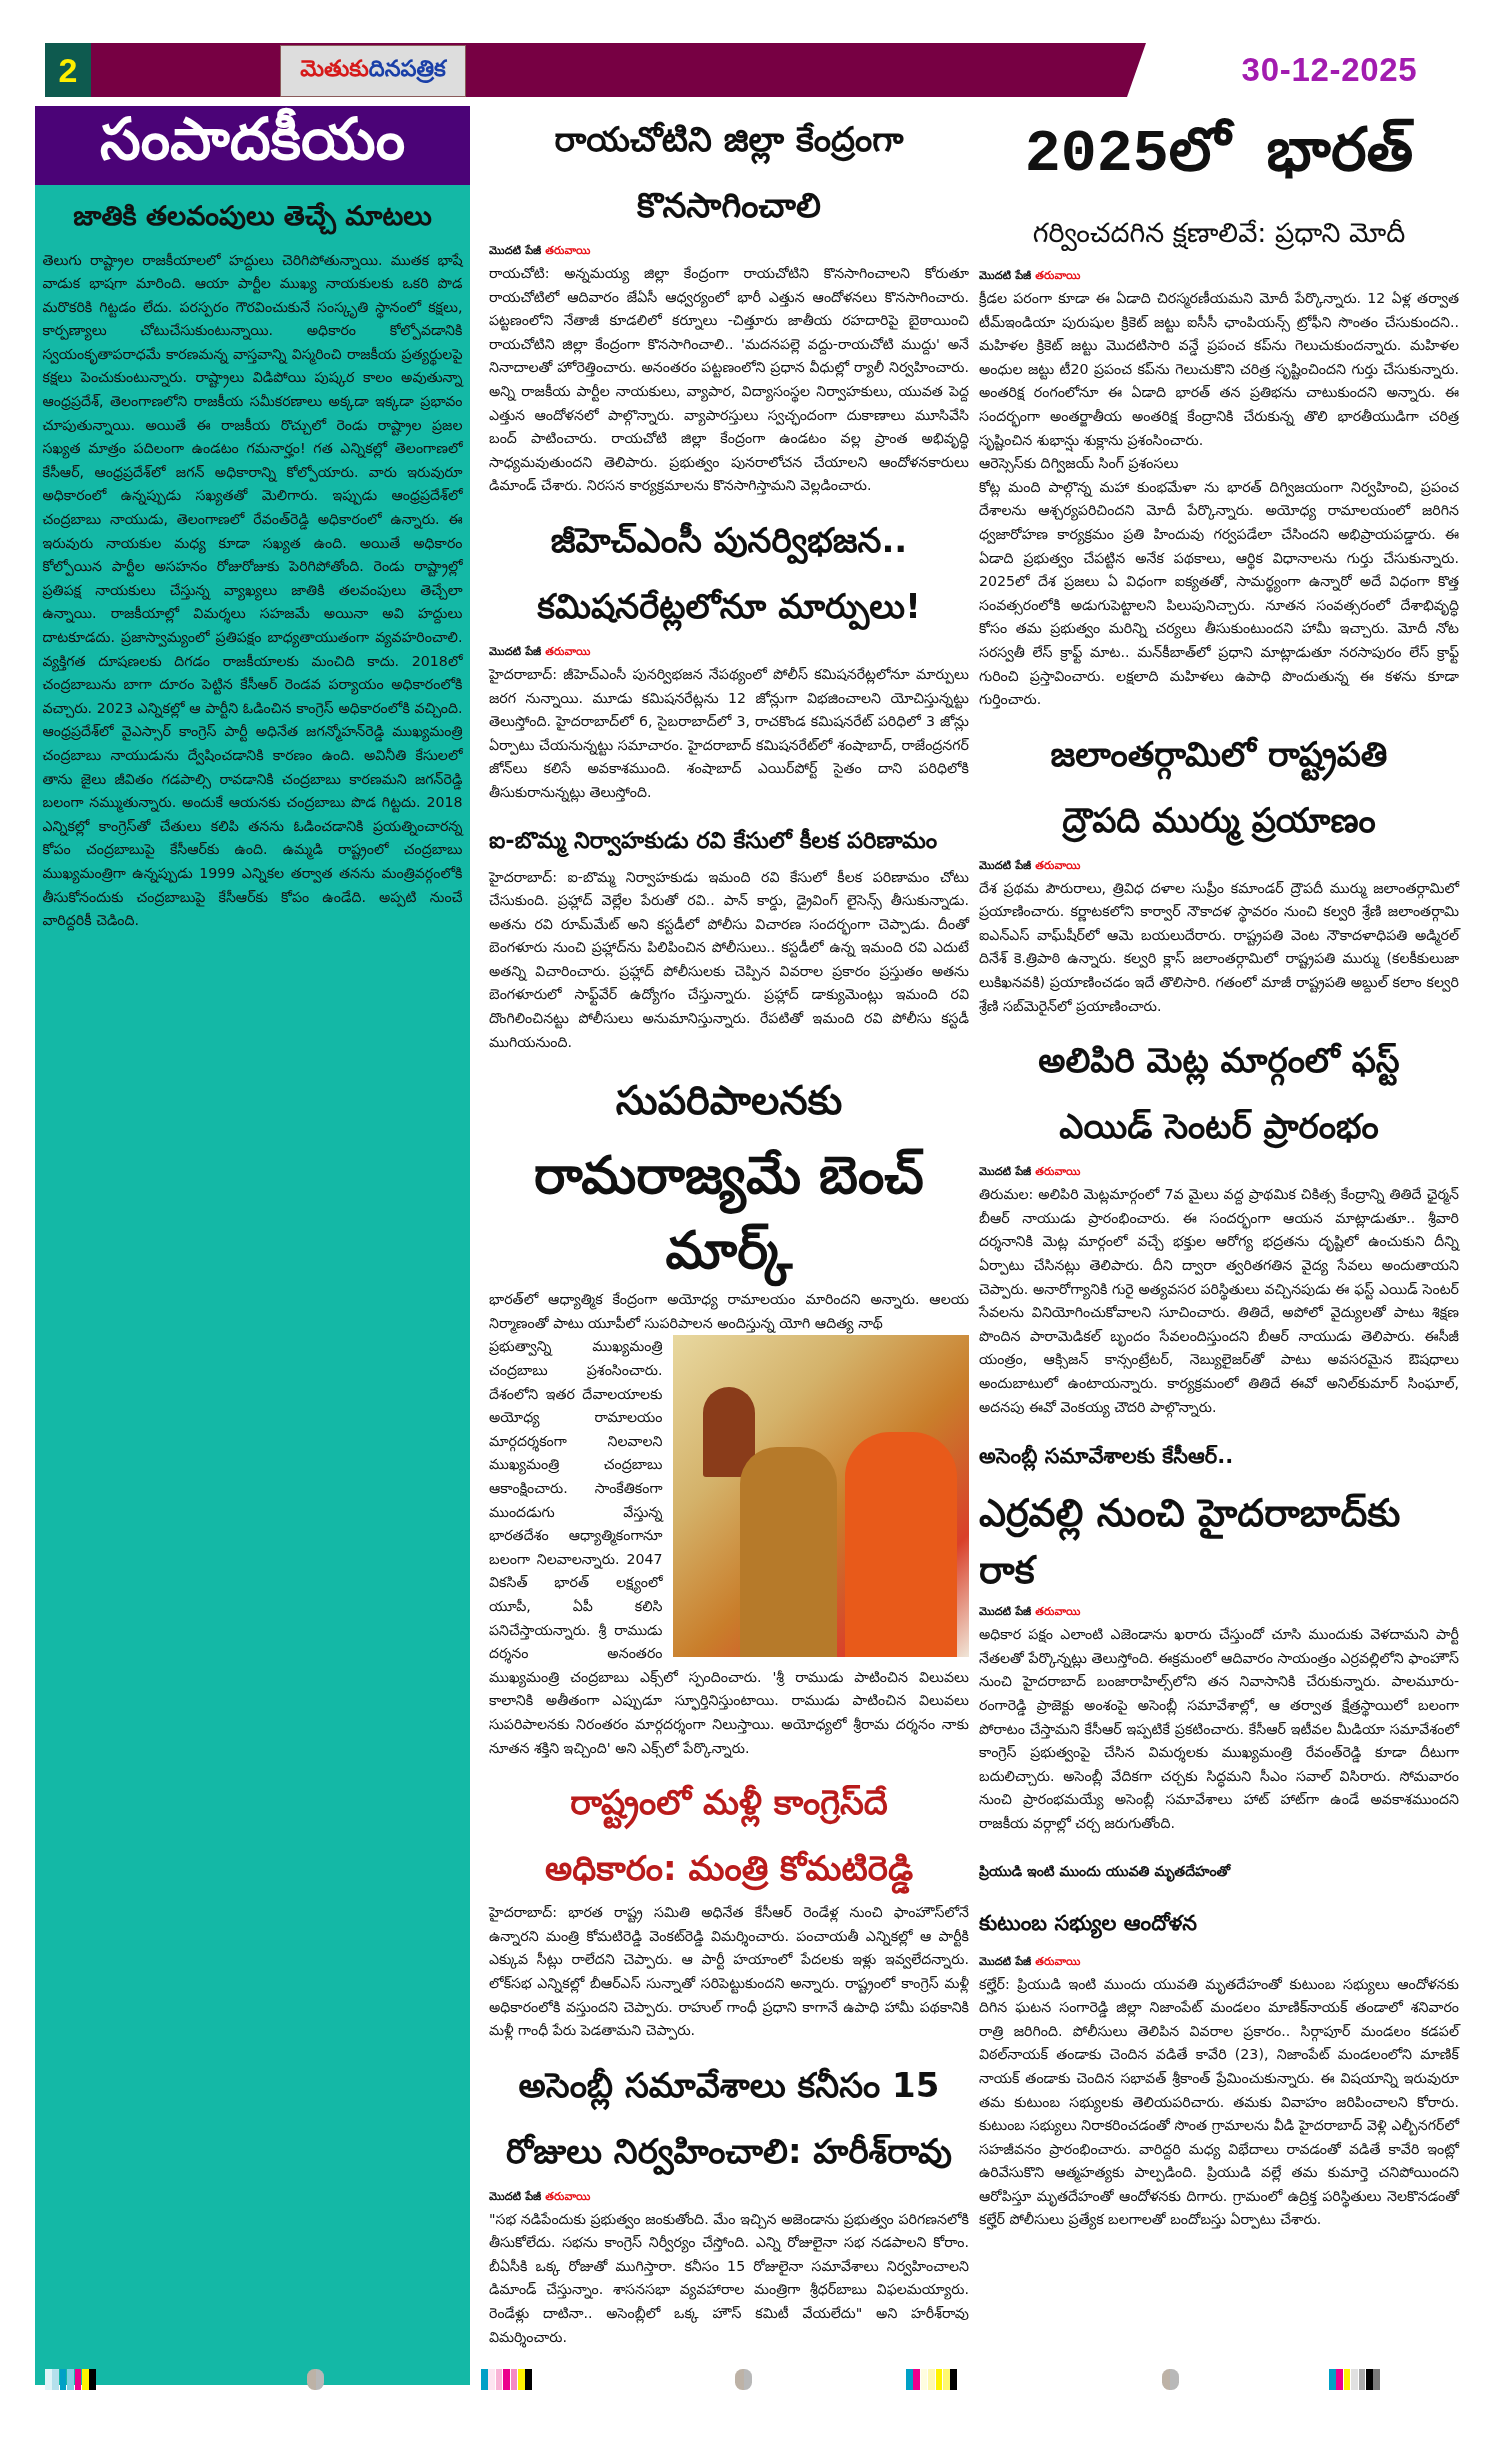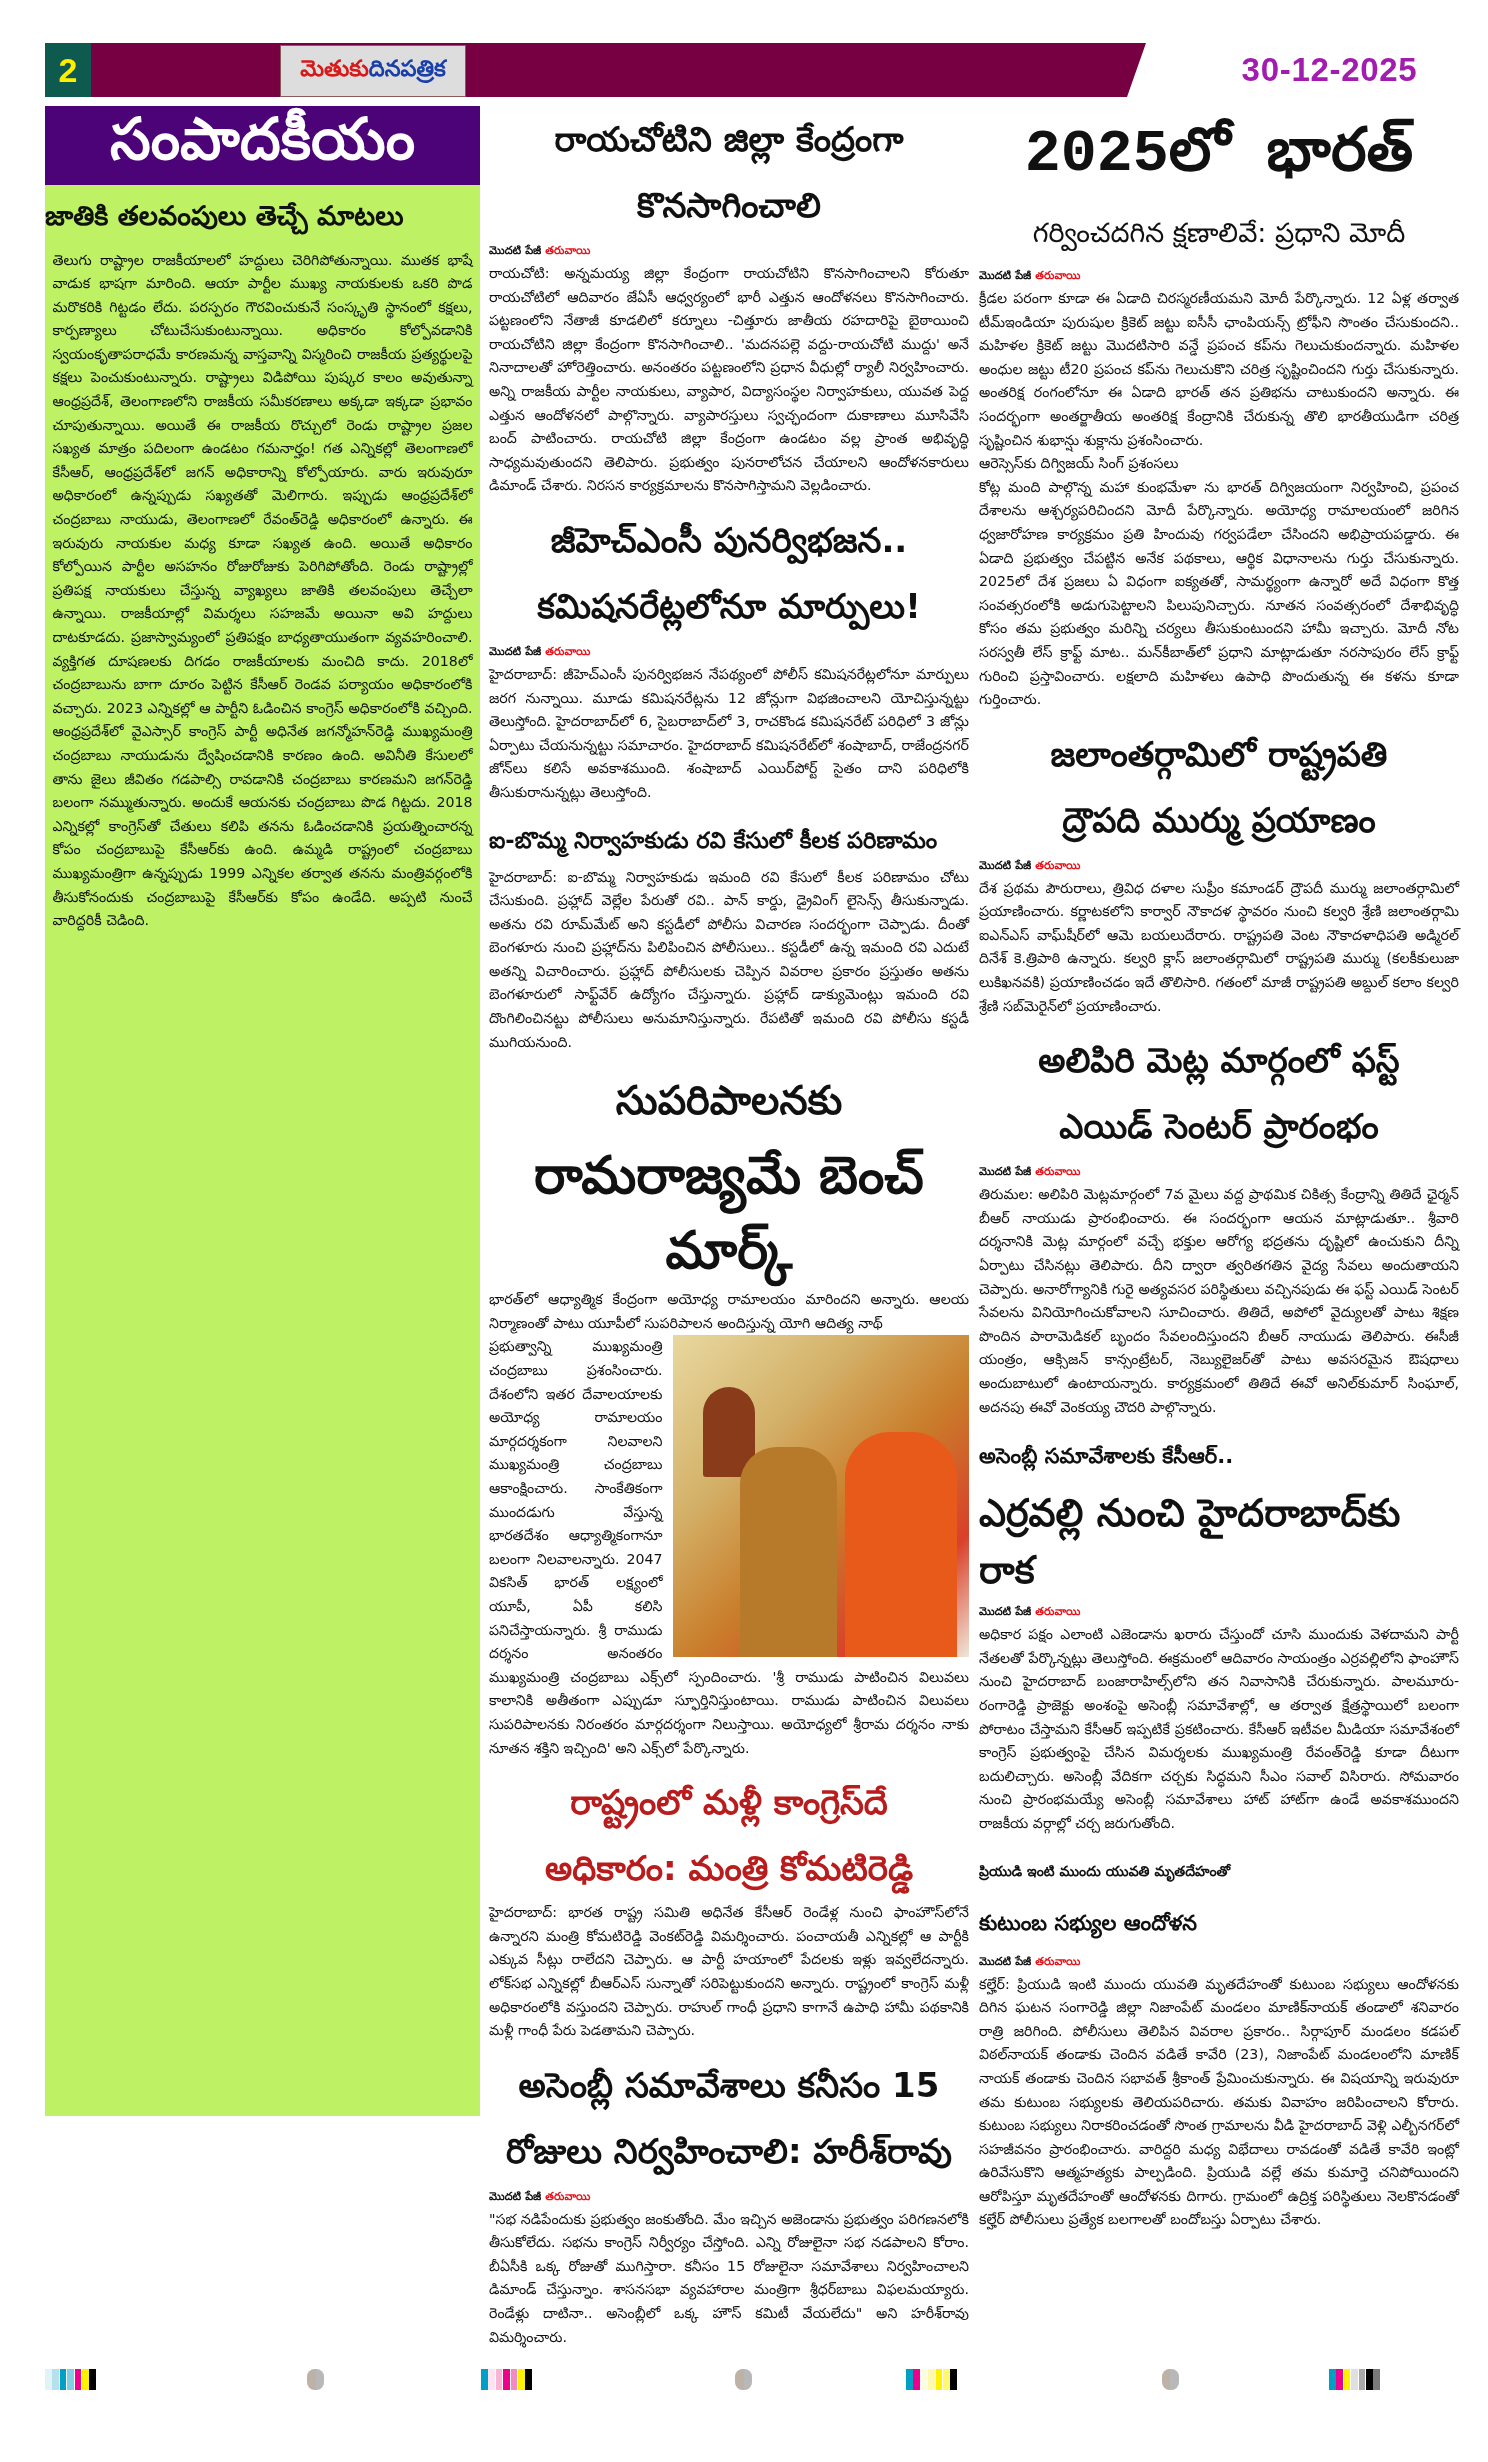--- a/index.html
+++ b/index.html
@@ -5,25 +5,25 @@
 *{box-sizing:border-box;margin:0;padding:0}
 html,body{width:1488px;height:2462px;background:#fff;overflow:hidden}
 body{position:relative;font-family:"DejaVu Sans",sans-serif;color:#111}
 .header{position:absolute;left:45px;top:43px;width:1410px;height:54px;background:#770043}
 .page-num{position:absolute;left:0;top:0;width:46px;height:54px;background:#0e5a4f;color:#ffee00;font:bold 34px "Liberation Sans",sans-serif;display:flex;align-items:center;justify-content:center}
 .masthead{position:absolute;left:235px;top:1.5px;width:186px;height:52px;background:#ddd;border:1.5px solid #8a5a5a;display:flex;align-items:center;justify-content:center;font:bold 22.5px "DejaVu Sans",sans-serif}
 .masthead .m1{color:#d61a1a}
 .masthead .m2{color:#1a3fa8}
 .datebox{position:absolute;left:1082px;top:0;width:405px;height:54px;background:#fff;clip-path:polygon(19px 0,100% 0,96% 100%,0 100%);display:flex;align-items:center;justify-content:center;font:bold 33px "Liberation Sans",sans-serif;color:#a21caf;letter-spacing:0.7px}
 .col{position:absolute;top:106px}
-.left{left:45px;width:435px;height:2010px;background:#bef264}
+.left{left:35px;width:435px;height:2279px;background:#14b8a6}
 .center{left:489px;width:480px}
 .right{left:979px;width:480px}
 .sampadakiyam{width:435px;height:79px;background:#4b0377;color:#fff;font:bold 58px "DejaVu Sans",sans-serif;display:flex;align-items:center;justify-content:center}
-.ed-title{font:bold 27px "DejaVu Sans",sans-serif;text-align:left;padding:15px 0 10.5px}
+.ed-title{font:bold 27px "DejaVu Sans",sans-serif;text-align:center;padding:15px 0 10.5px}
 .body{font:14.2px "DejaVu Sans",sans-serif;line-height:23.6px;text-align:justify;padding:0 7.5px}
 .h1{font:bold 34px "DejaVu Sans",sans-serif;text-align:center;line-height:66px}
 .h1.red{color:#b91c1c}
 .h1.big{font-size:60px;line-height:97px;font-family:Liberation Mono, monospace}
 .h2{font:27px "DejaVu Sans",sans-serif;text-align:center;line-height:60px}
 .h3{font:bold 22.5px "DejaVu Sans",sans-serif;text-align:left;line-height:52px}
 .dateline{font:bold 11.2px "DejaVu Sans",sans-serif;padding:6px 0 3px}
 .dateline .red{color:#e8131a}
 .sec{margin-bottom:9px}
 .photo{float:right;width:296px;height:322px;margin:0 0 6px 10.5px;background:linear-gradient(135deg,#e8d8a0 0%,#d4b26a 30%,#c97e2b 55%,#d9402a 80%,#f0e6d8 100%);position:relative}

